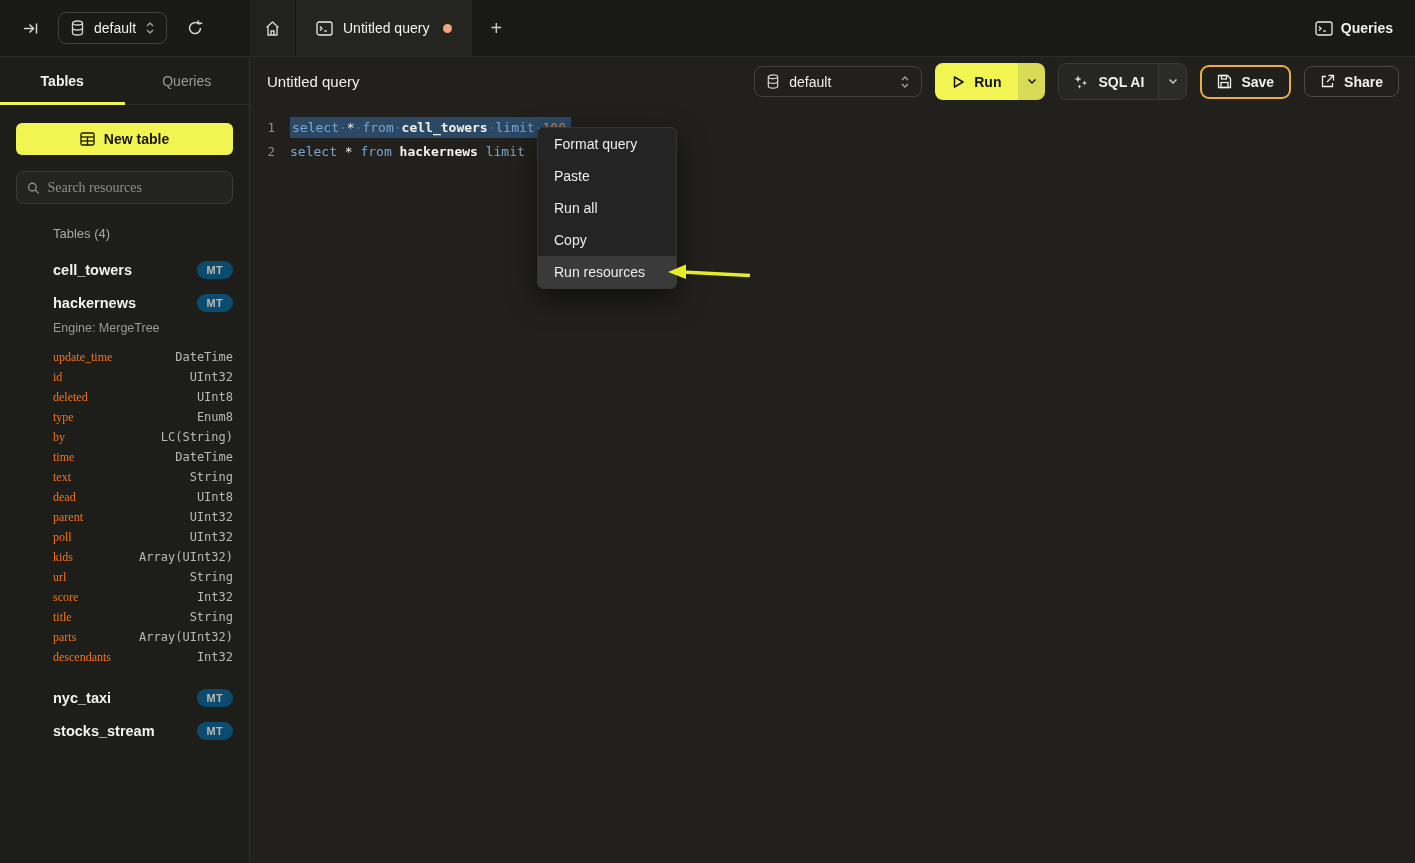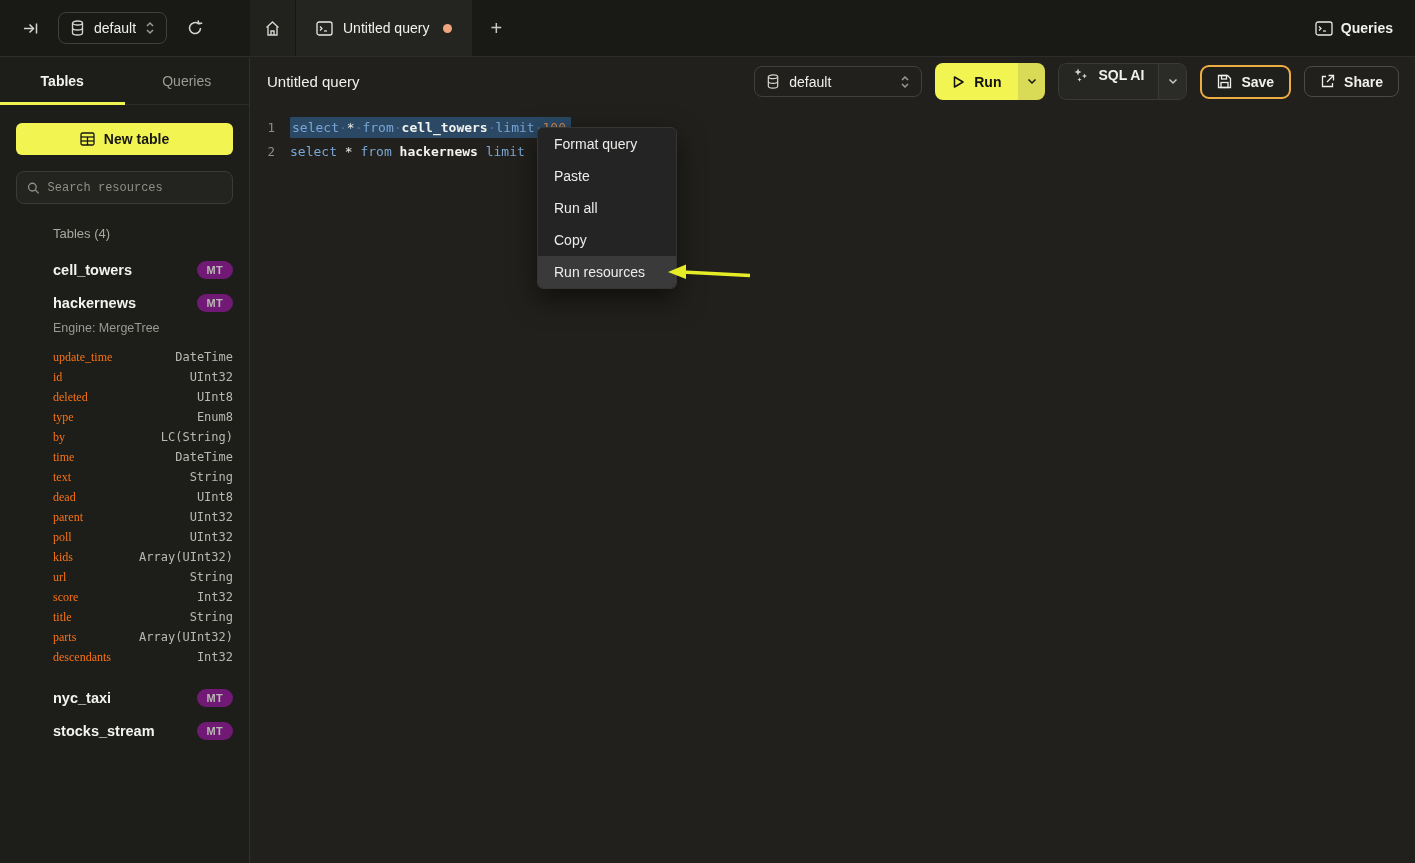--- a/index.html
+++ b/index.html
@@ -75,32 +75,32 @@
     background:var(--accent); color:#161613; font-weight:600; font-size:14px;
     display:flex; align-items:center; justify-content:center; gap:9px; cursor:pointer;
   }
   .search-box {
     margin:16px 16px 0 16px; height:33px; border-radius:8px;
     background:#232320; border:1px solid #3a3a36;
     display:flex; align-items:center; gap:8px; padding:0 10px;
   }
   .search-box input {
     background:transparent; border:none; outline:none; color:#eab308;
-    font-size:12px; width:100%; font-family:Liberation Mono, monospace;
+    font-size:14px; width:100%; font-family:Liberation Serif, serif;
   }
   .search-box input::placeholder { color:#8f8f88; }
   .side-scroll { padding:22px 16px 0 16px; overflow:hidden;margin-left:37px; }
   .section-label { color:#a9a9a2; font-size:13px; margin-bottom:12px; }
   .table-row {
     display:flex; align-items:center; justify-content:space-between;
     height:33px; cursor:pointer;
   }
   .table-row .tname { font-size:14.5px; font-weight:600; color:#f2f2ee; }
   .badge {
-    background:#701a75; color:#b8b8b2; font-size:11px; font-weight:600;
+    background:#0c4a6e; color:#b8b8b2; font-size:11px; font-weight:600;
     padding:3px 10px; border-radius:10px; letter-spacing:.3px;
   }
   .engine-line { color:#9a9a94; font-size:12.5px; margin:2px 0 12px 0; }
   .schema-list { margin-bottom:14px; }
   .schema-row {
     display:flex; justify-content:space-between; height:20px; align-items:center;
     font-family:"DejaVu Sans Mono", monospace; font-size:12px;
   }
   .schema-row .col-name { color:#f97316;font-family:Liberation Serif, serif; }
   .schema-row .col-type { color:#b9b9b3; }
@@ -118,21 +118,21 @@
     display:flex; align-items:center; gap:9px; padding:0 11px; cursor:pointer;
   }
   .tb-db .lbl { font-size:14px; color:#f0f0ec; flex:1; }
   .split-btn { display:flex; height:37px; border-radius:8px; overflow:hidden; cursor:pointer; }
   .run-main {
     background:var(--accent); color:#131310; display:flex; align-items:center; gap:9px;
     padding:0 17px; font-size:14px; font-weight:600;
   }
   .run-caret { background:#d9da55; width:27px; display:flex; align-items:center; justify-content:center; color:#131310; }
   .sqlai-main {
-    background:#262623; display:flex; gap:9px; padding:3px 14px;
+    background:#262623; display:flex; align-items:center; gap:9px; padding:3px 14px;
     font-size:14px; font-weight:600; color:#f0f0ec; border:1px solid #3a3a36; border-right:none;
     border-radius:8px 0 0 8px;
   }
   .sqlai-caret {
     background:#2b2b28; width:29px; display:flex; align-items:center; justify-content:center;
     color:#c9c9c4; border:1px solid #3a3a36; border-radius:0 8px 8px 0;
   }
   .save-btn {
     height:34px; border:2px solid #eead42; border-radius:9px; background:#1f1f1c;
     display:flex; align-items:center; gap:9px; padding:0 15px; cursor:pointer;

